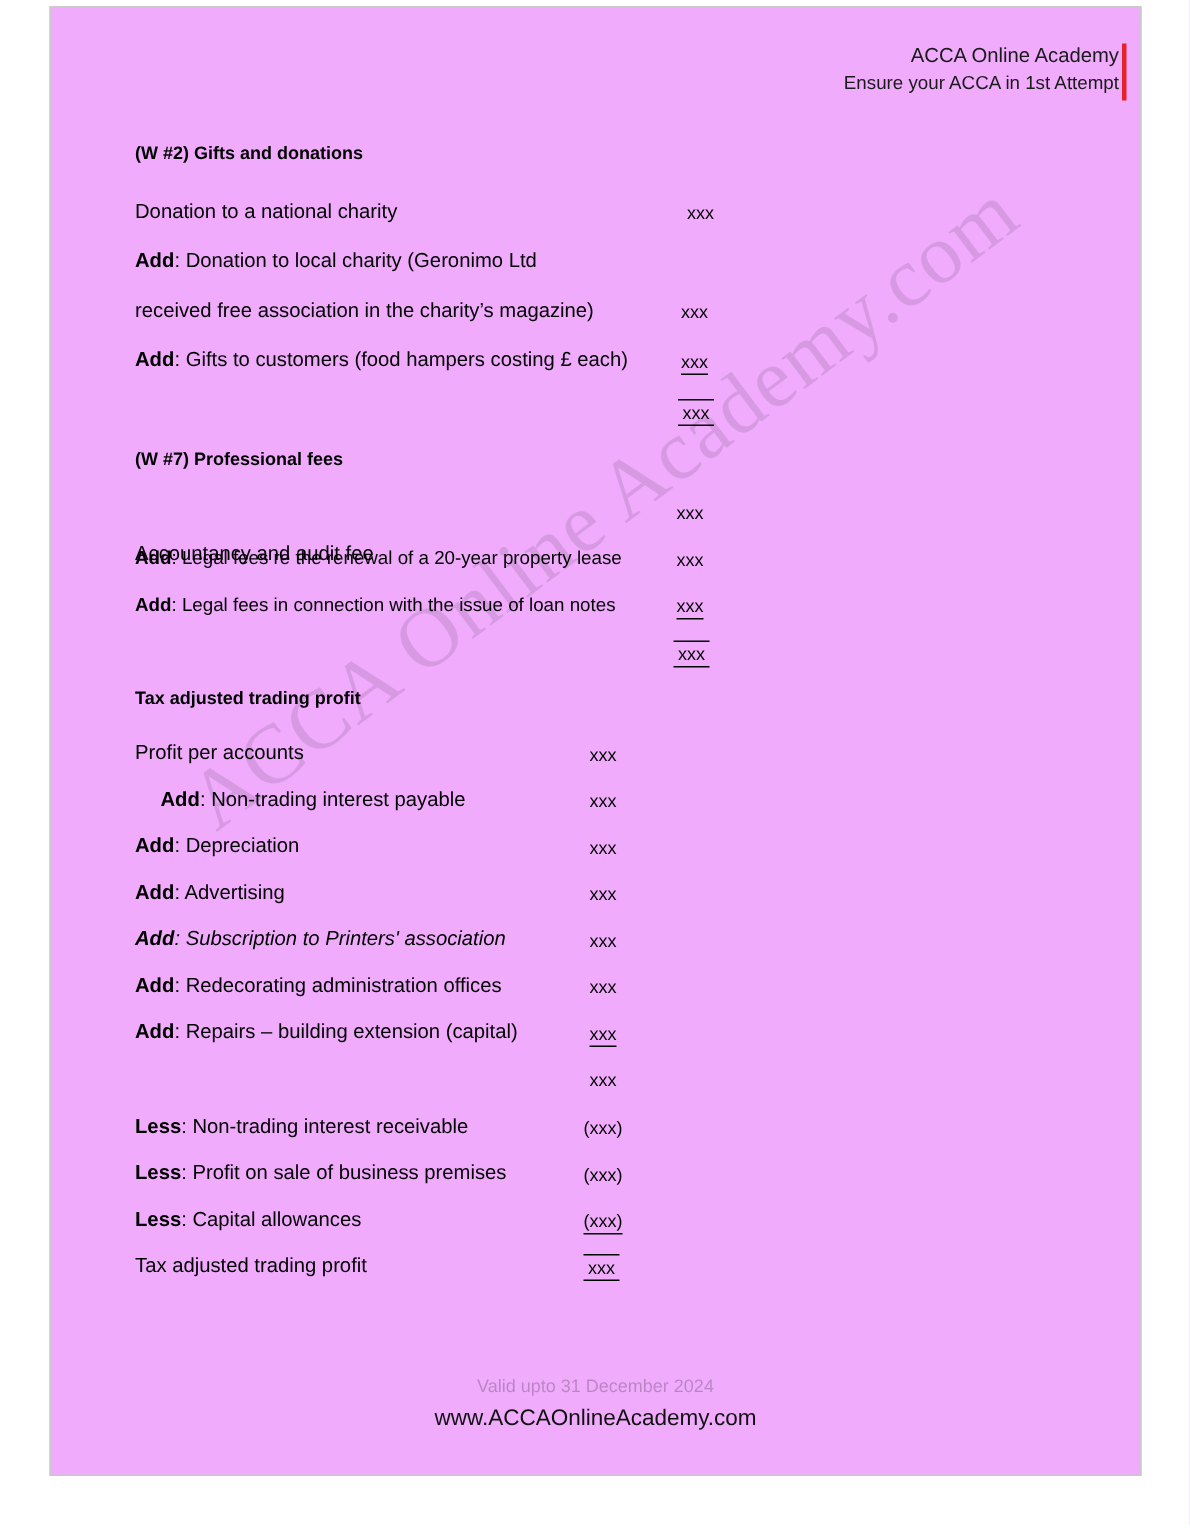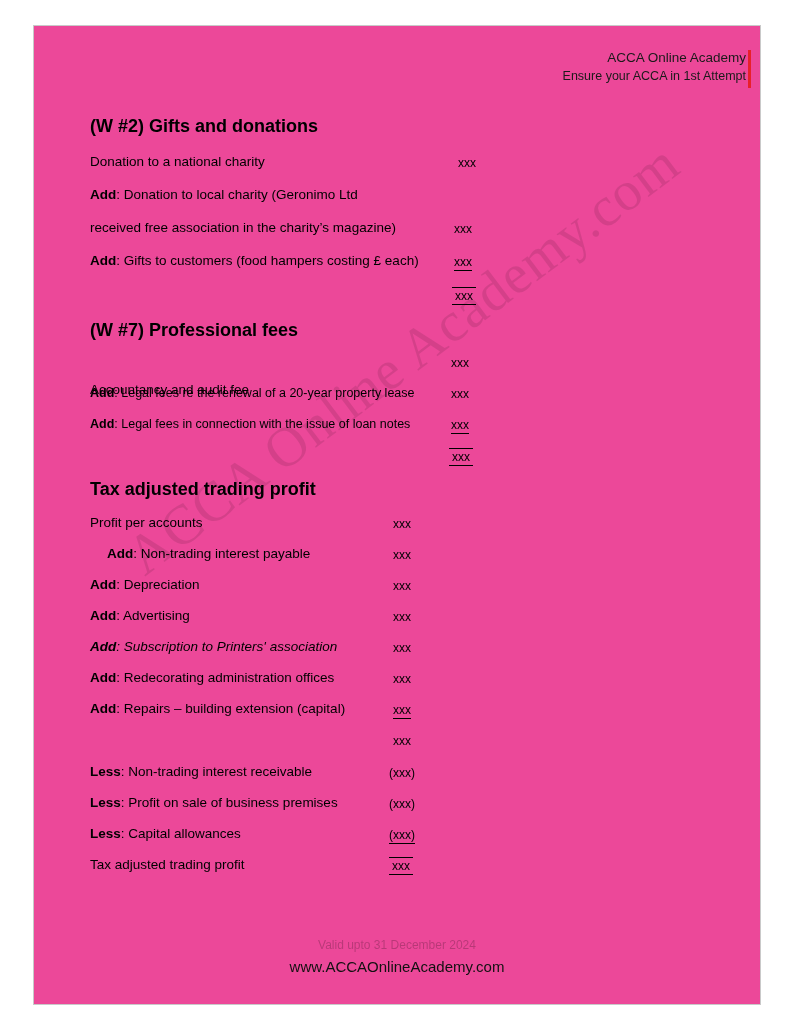--- a/index.html
+++ b/index.html
@@ -11,25 +11,25 @@
     width: 793px;
     height: 1024px;
     font-family: "Liberation Sans", sans-serif;
     color: #000000;
     position: relative;
     overflow: hidden;
   }
   .page {
     position: absolute;
     left: 33px;
-    top: 25px;
+    top: 4px;
     width: 728px;
     height: 980px;
     border: 1px solid #c9c9c9;
-    background: #ec4899;
+    background: #f0abfc;
     box-sizing: border-box;
     overflow: hidden;
   }
   
   .header {
     position: absolute;
     right: 14px;
     top: 22px;
     text-align: right;
     font-size: 13px;
@@ -72,21 +72,21 @@
   .content {
     position: absolute;
     left: 0;
     top: 0;
     width: 100%;
     z-index: 2;
   }
   .sec-title {
     position: absolute;
     font-weight: bold;
-    font-size: 18px;
+    font-size: 12px;
     color: #000;
     text-align: right;
   }
   .row {
     position: absolute;
     font-size: 13.5px;
     line-height: 16px;
     white-space: nowrap;
   }
   .amt {

